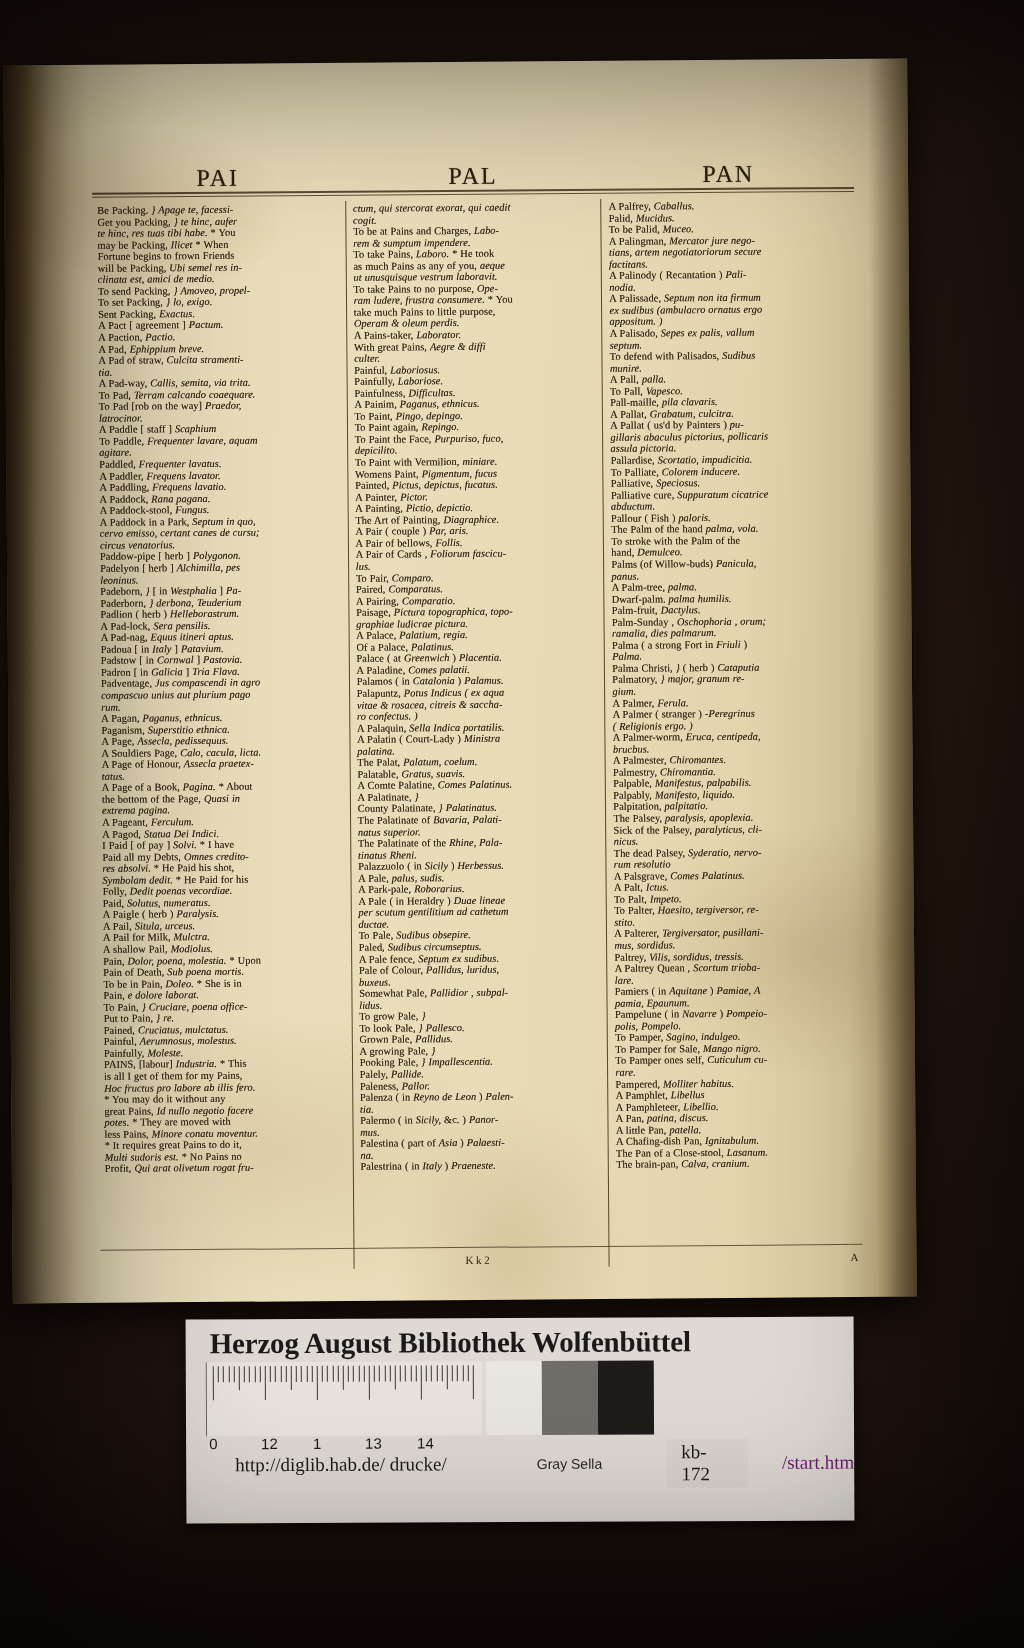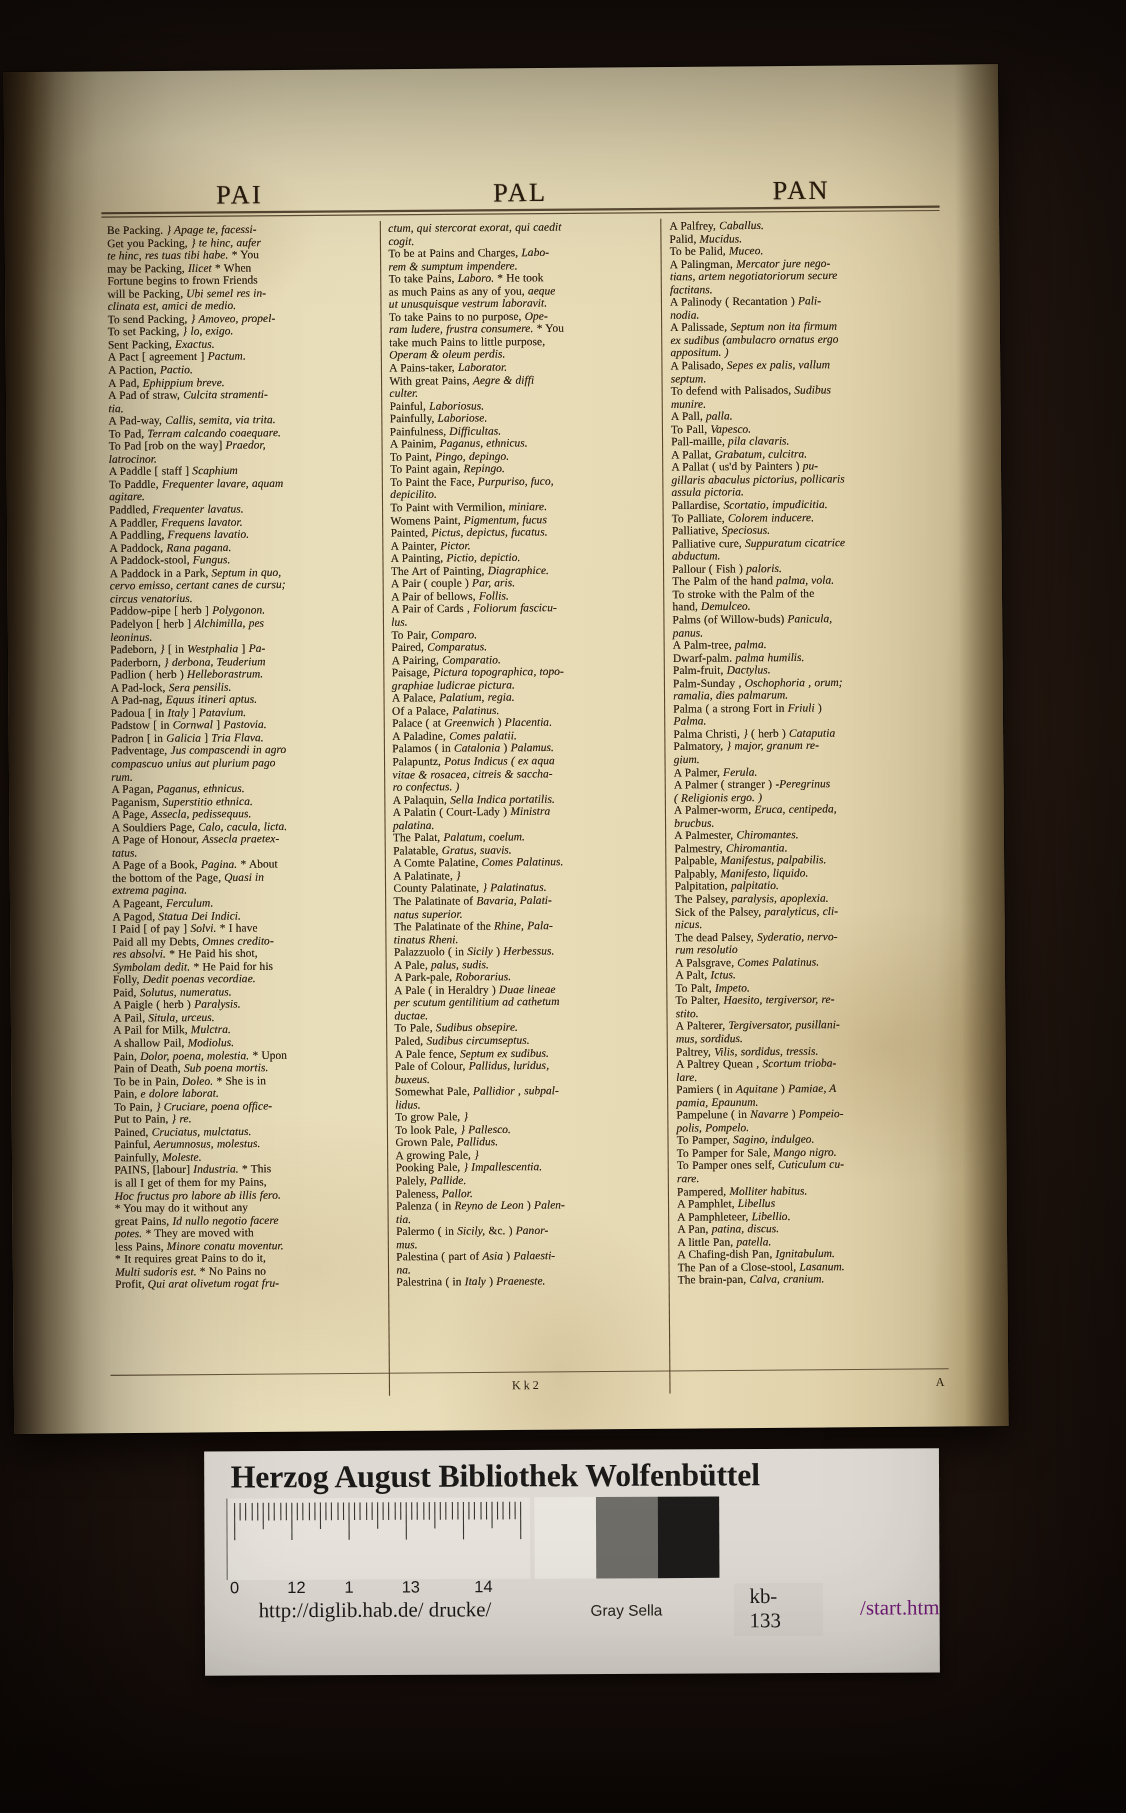--- a/index.html
+++ b/index.html
@@ -537,31 +537,31 @@
             <span style="left: 250.4px; height: 16px;"></span>
             <span style="left: 255.6px; height: 16px;"></span>
             <span style="left: 260.8px; height: 16px;"></span>
             <span style="left: 266px; height: 34px;"></span>
           </div>
         <div class="rulernums" id="ruler-nums">
             <span style="left: 2px;">0</span>
             <span style="left: 54px;">12</span>
             <span style="left: 106px;">1</span>
             <span style="left: 158px;">13</span>
-            <span style="left: 224px;">14</span>
+            <span style="left: 210px;">14</span>
           </div>
       </div>
       <div class="grayscale" id="grayscale">
           <i style="background: rgb(233, 230, 223);"></i>
           <i style="background: rgb(111, 109, 104);"></i>
           <i style="background: rgb(29, 28, 26);"></i>
         </div>
     </div>
     <div class="tc-bot">
       <div class="tc-url">http://diglib.hab.de/ drucke/</div>
       <div class="tc-gray-label">Gray Sella</div>
-      <div class="tc-shelf">kb-133</div>
+      <div class="tc-shelf">kb-172</div>
       <div class="tc-start">/start.htm</div>
     </div>
   </div>
 
   <div class="vignette"></div>
 </div>
 
 </body></html>

